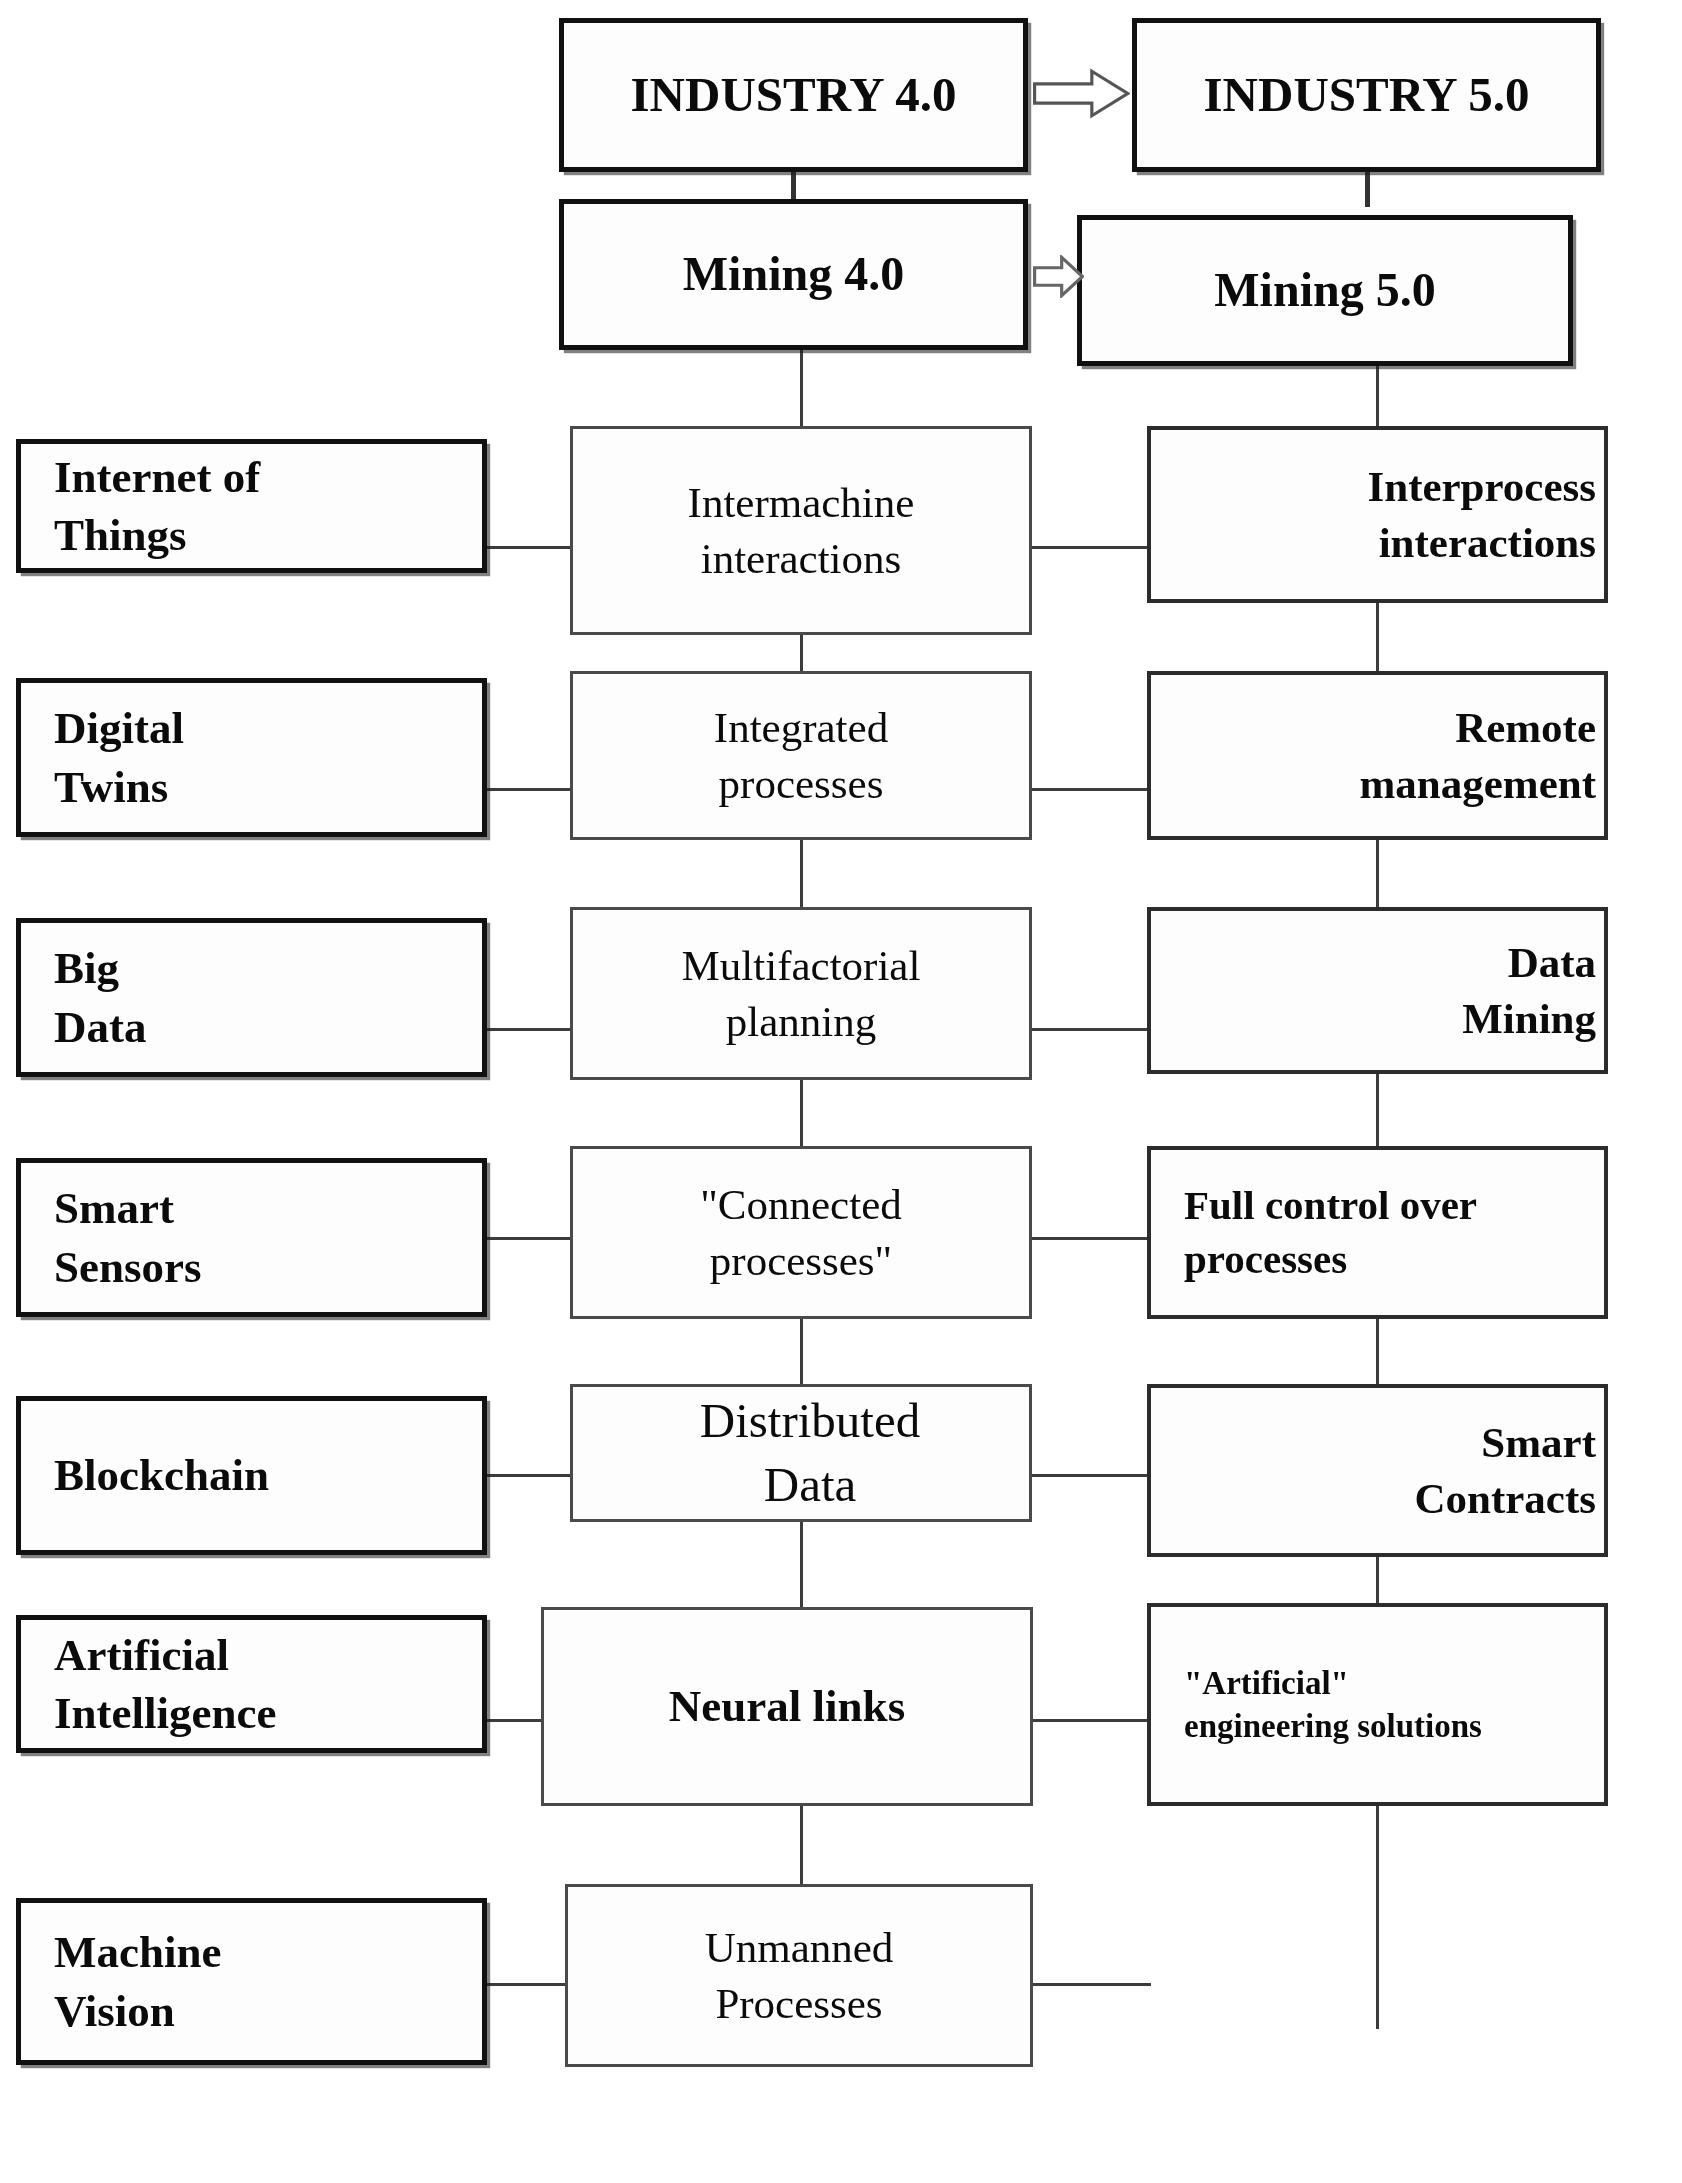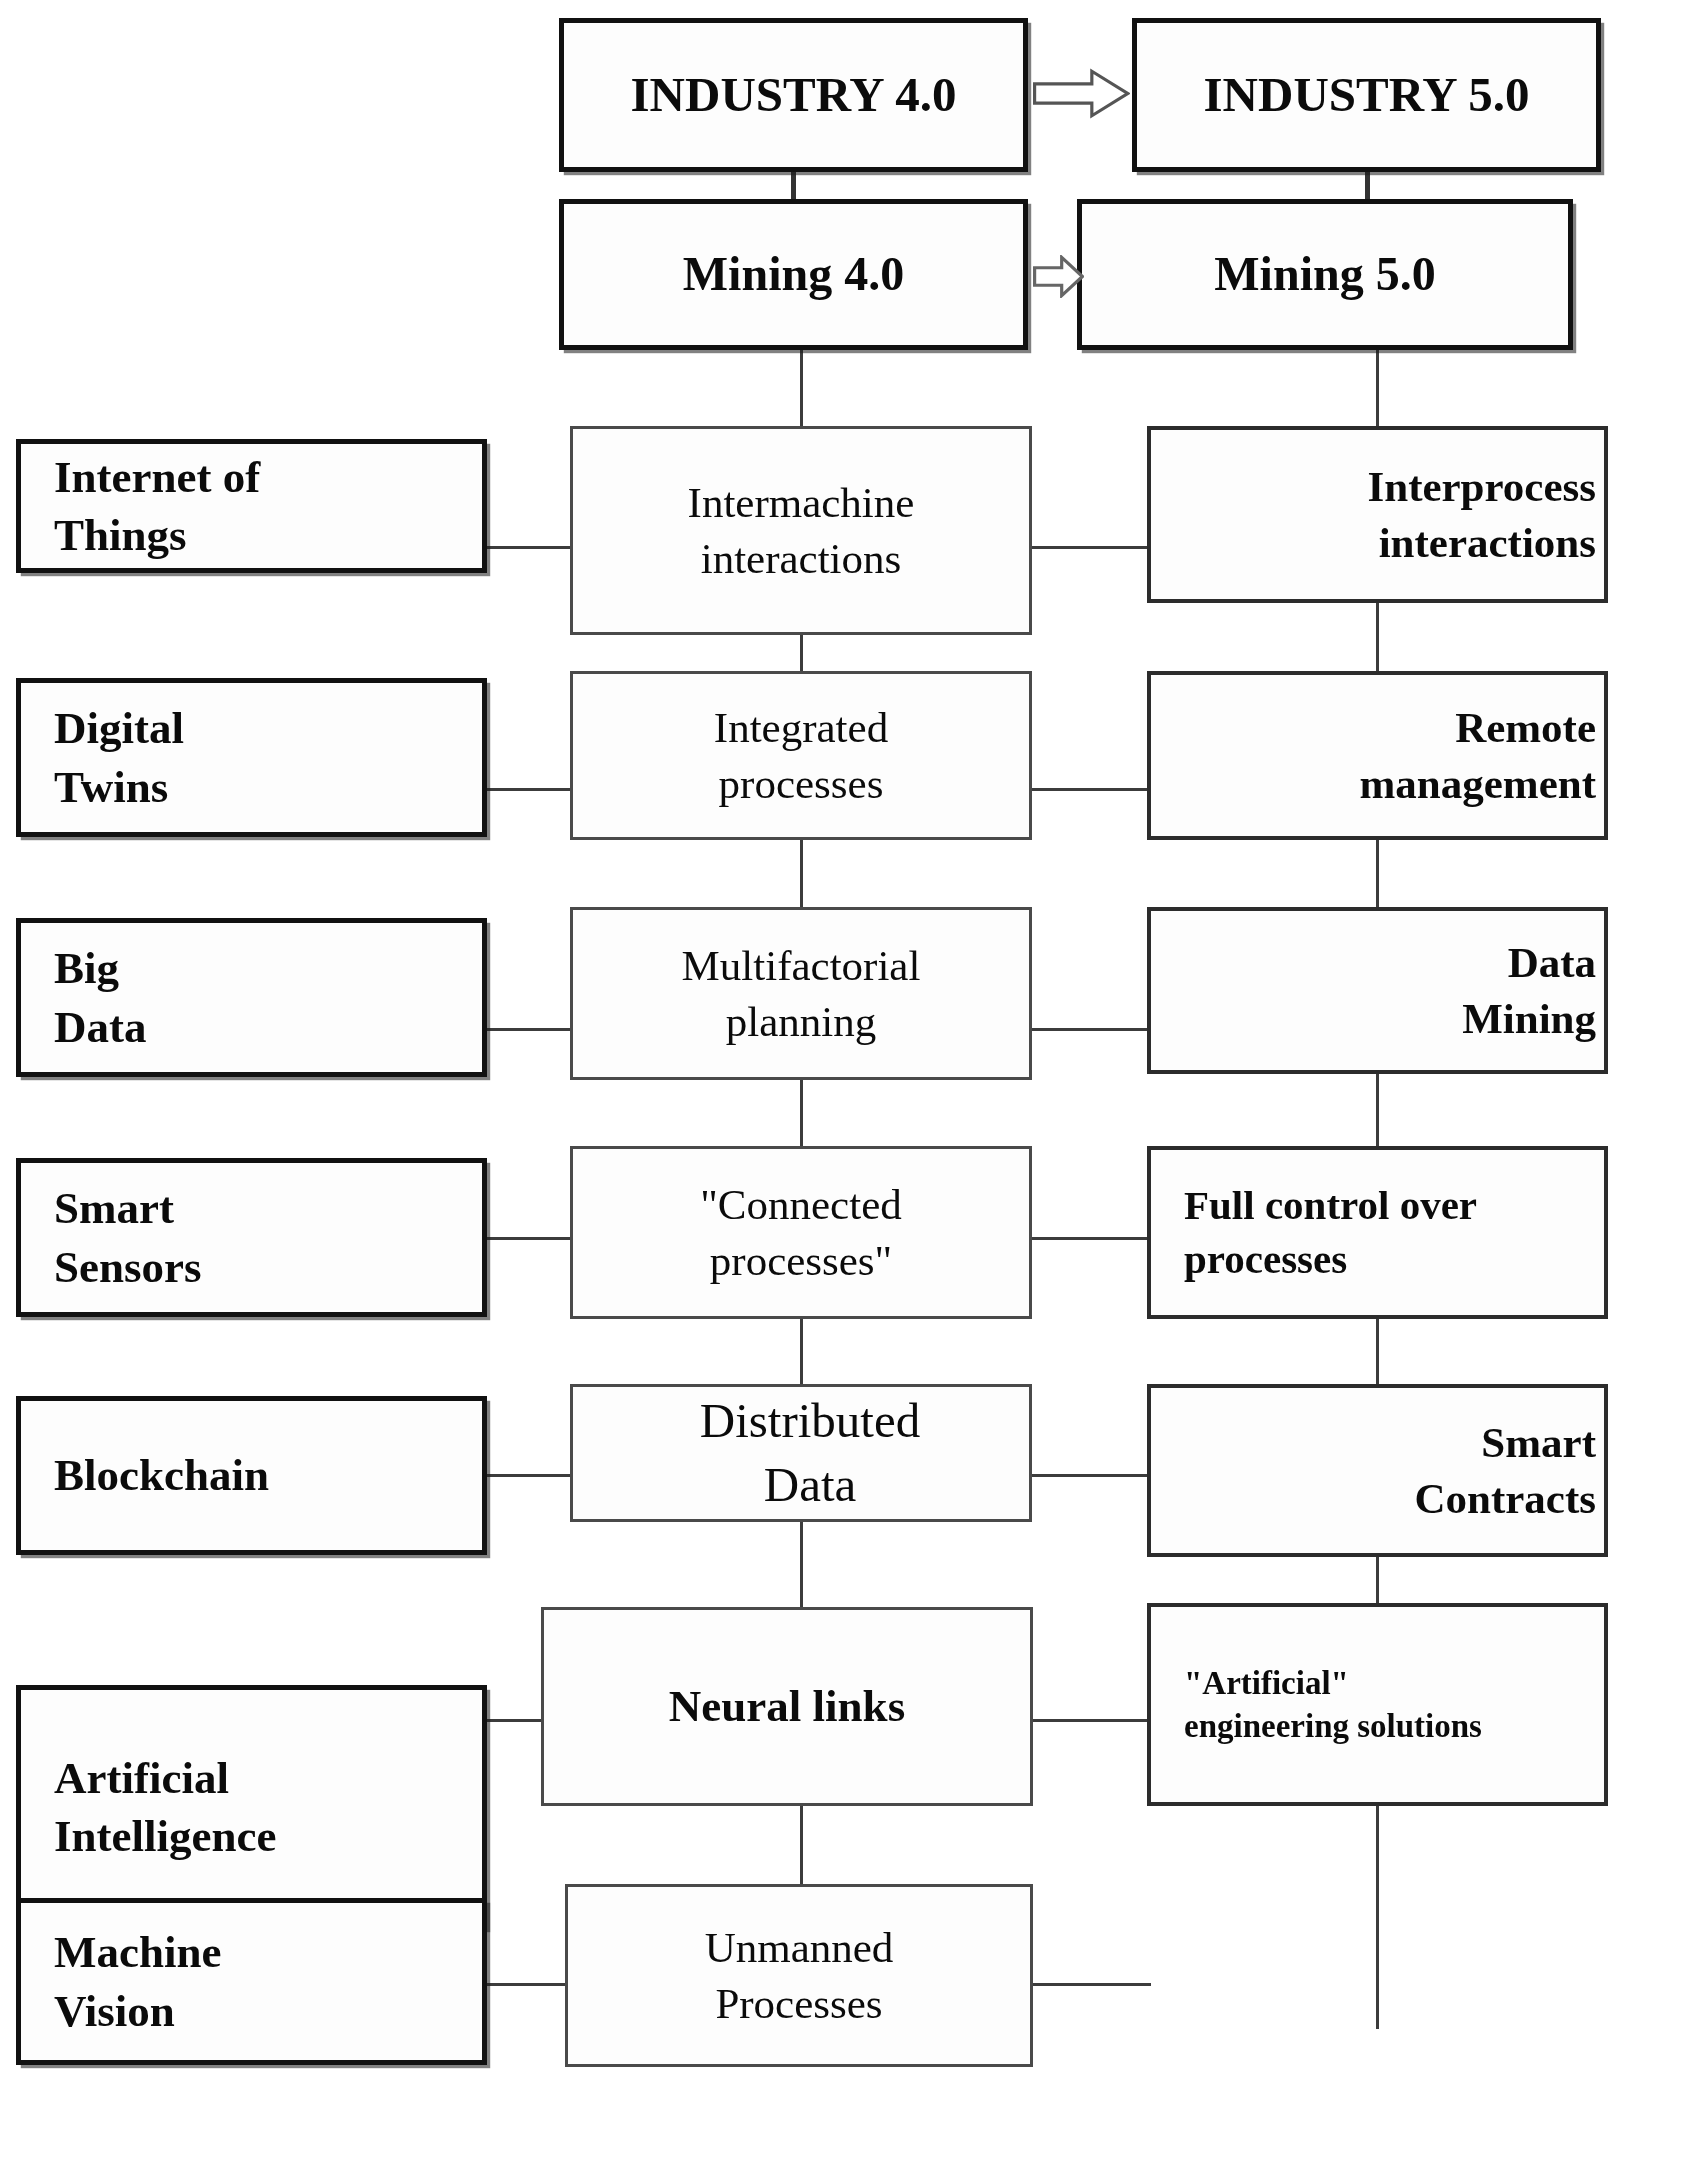--- a/index.html
+++ b/index.html
@@ -85,21 +85,21 @@
   <div class="box heavy bold" style="left:559px;top:199px;width:469px;height:151px;font-size:48px;">
     <span class="txt">Mining 4.0</span>
   </div>
 
   <div class="blockarrow" style="left:1033px;top:255px;width:51px;height:43px;">
     <svg width="51" height="43" viewBox="0 0 64 54">
       <polygon points="2,16 36,16 36,3 62,27 36,51 36,38 2,38" fill="#ffffff" stroke="#666666" stroke-width="4"></polygon>
     </svg>
   </div>
 
-  <div class="box heavy bold" style="left:1077px;top:199px;width:496px;height:151px;font-size:48px;">
+  <div class="box heavy bold" style="left:1077px;top:215px;width:496px;height:151px;font-size:48px;">
     <span class="txt">Mining 5.0</span>
   </div>
 
   <div class="box heavy bold alignleft" style="left:16px;top:439px;width:471px;height:134px;font-size:45px;">
     <span class="txt">Internet of<br>Things</span>
   </div>
   <div class="box light reg" style="left:570px;top:426px;width:462px;height:209px;font-size:43px;">
     <span class="txt">Intermachine<br>interactions</span>
   </div>
   <div class="box medium bold" style="left:1147px;top:426px;width:461px;height:177px;font-size:43px;">
@@ -139,21 +139,21 @@
   <div class="box heavy bold alignleft" style="left:16px;top:1396px;width:471px;height:159px;font-size:45px;">
     <span class="txt">Blockchain</span>
   </div>
   <div class="box light reg" style="left:570px;top:1384px;width:462px;height:138px;font-size:49px;padding-left:18px;">
     <span class="txt">Distributed<br>Data</span>
   </div>
   <div class="box medium bold" style="left:1147px;top:1384px;width:461px;height:173px;font-size:43px;">
     <span class="txt">Smart<br>Contracts</span>
   </div>
 
-  <div class="box heavy bold alignleft" style="left:16px;top:1685px;width:471px;height:244px;font-size:45px;">
+  <div class="box heavy bold alignleft" style="left:16px;top:1615px;width:471px;height:138px;font-size:45px;">
     <span class="txt">Artificial<br>Intelligence</span>
   </div>
   <div class="box light bold" style="left:541px;top:1607px;width:492px;height:199px;font-size:45px;">
     <span class="txt">Neural links</span>
   </div>
   <div class="box medium bold alignleft" style="left:1147px;top:1603px;width:461px;height:203px;font-size:33px;">
     <span class="txt">"Artificial"<br>engineering solutions</span>
   </div>
 
   <div class="box heavy bold alignleft" style="left:16px;top:1898px;width:471px;height:167px;font-size:45px;">

